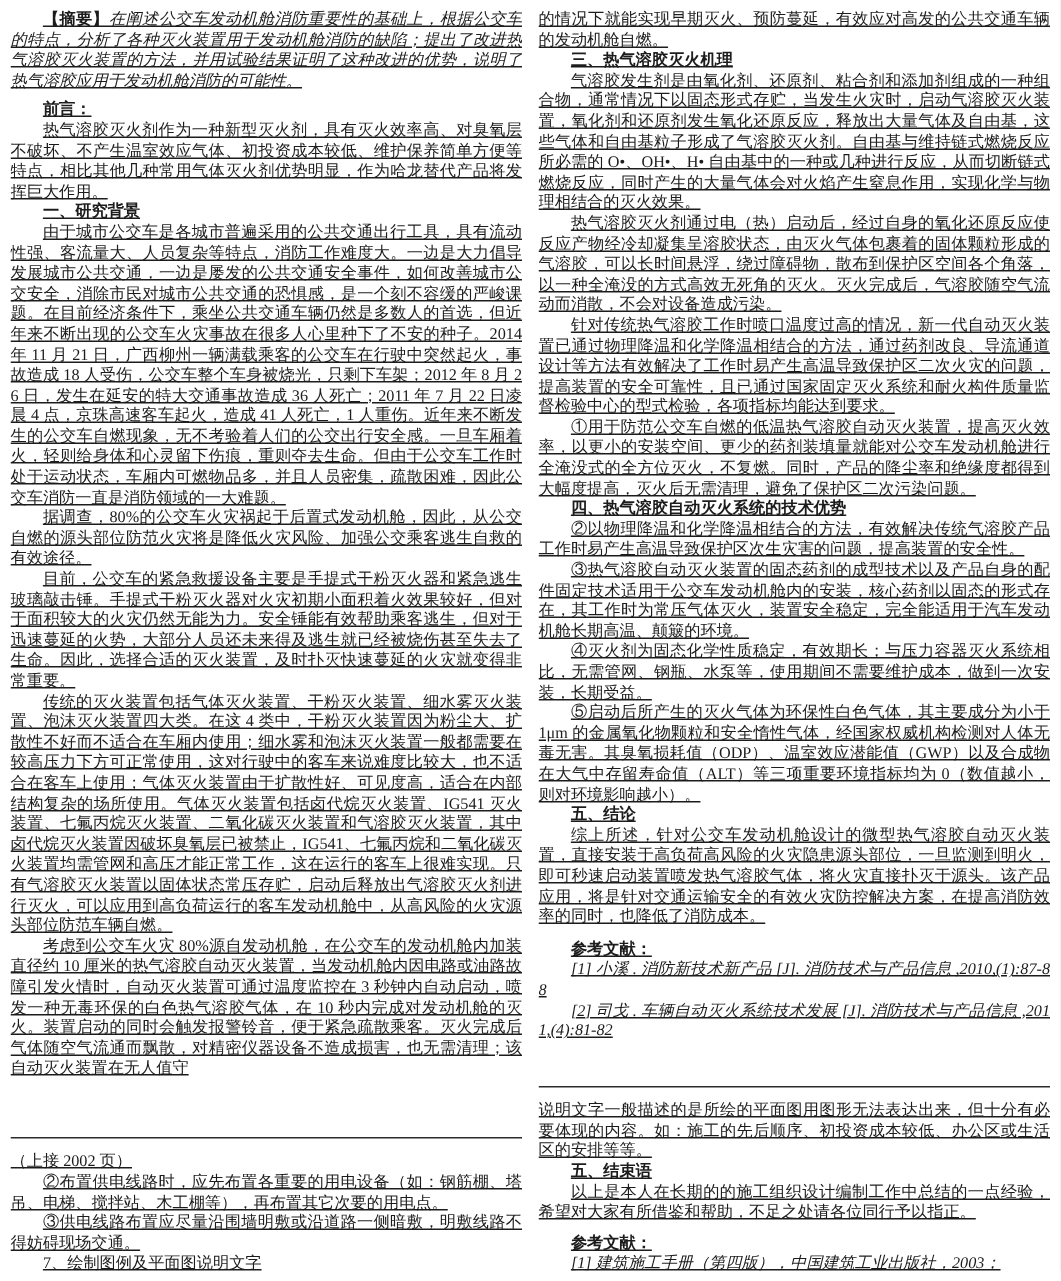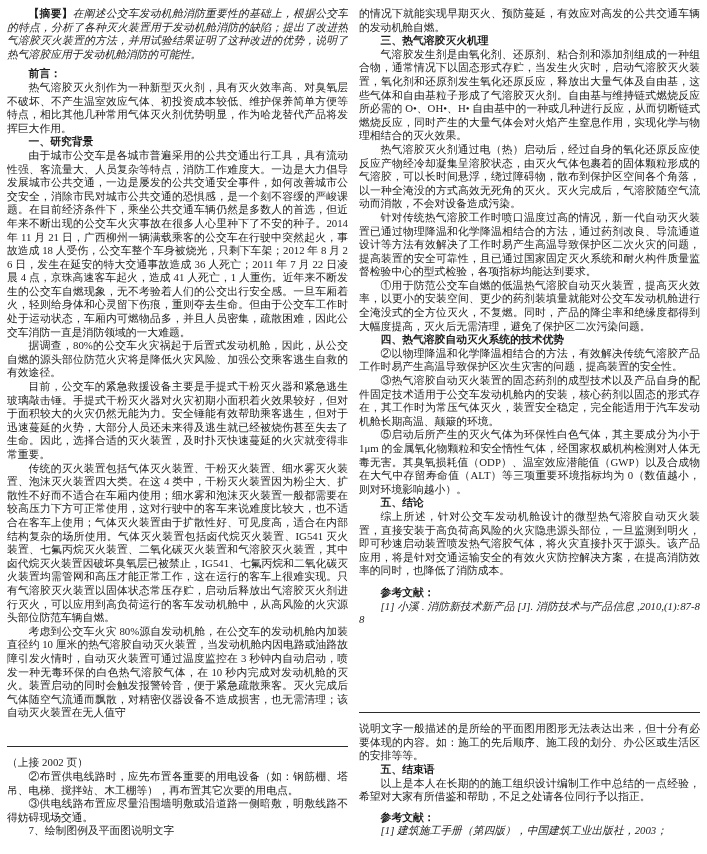--- a/index.html
+++ b/index.html
@@ -5,24 +5,25 @@
   html,body{margin:0;padding:0;background:#e8e8e8;}
   .sheet{
     position:relative;
     width:707px;height:854px;
     background:#ffffff;
     color:#1c1c1c;
     font-family:"Liberation Serif","DejaVu Serif",serif;
     overflow:hidden;
   }
   .col{
-    position:absolute;top:7px;bottom:16px;
+    position:absolute;top:7px;bottom:4px;
     display:flex;flex-direction:column;
     overflow:hidden;
     text-align:justify;
+    text-decoration:underline;
   }
   .col-left{left:7px;width:341px;}
   .col-right{left:359px;width:341px;}
   .blk{
     margin:0;
     font-size:10.8px;
     line-height:13.6px;
     text-indent:2em;
     word-break:break-all;
   }
@@ -71,30 +72,32 @@
     <div>
         <p class="blk para cont"><span class="txt">的情况下就能实现早期灭火、预防蔓延，有效应对高发的公共交通车辆的发动机舱自燃。</span></p>
         <p class="blk heading"><span class="txt">三、热气溶胶灭火机理</span></p>
         <p class="blk para"><span class="txt">气溶胶发生剂是由氧化剂、还原剂、粘合剂和添加剂组成的一种组合物，通常情况下以固态形式存贮，当发生火灾时，启动气溶胶灭火装置，氧化剂和还原剂发生氧化还原反应，释放出大量气体及自由基，这些气体和自由基粒子形成了气溶胶灭火剂。自由基与维持链式燃烧反应所必需的 O•、OH•、H• 自由基中的一种或几种进行反应，从而切断链式燃烧反应，同时产生的大量气体会对火焰产生窒息作用，实现化学与物理相结合的灭火效果。</span></p>
         <p class="blk para"><span class="txt">热气溶胶灭火剂通过电（热）启动后，经过自身的氧化还原反应使反应产物经冷却凝集呈溶胶状态，由灭火气体包裹着的固体颗粒形成的气溶胶，可以长时间悬浮，绕过障碍物，散布到保护区空间各个角落，以一种全淹没的方式高效无死角的灭火。灭火完成后，气溶胶随空气流动而消散，不会对设备造成污染。</span></p>
         <p class="blk para"><span class="txt">针对传统热气溶胶工作时喷口温度过高的情况，新一代自动灭火装置已通过物理降温和化学降温相结合的方法，通过药剂改良、导流通道设计等方法有效解决了工作时易产生高温导致保护区二次火灾的问题，提高装置的安全可靠性，且已通过国家固定灭火系统和耐火构件质量监督检验中心的型式检验，各项指标均能达到要求。</span></p>
         <p class="blk para"><span class="txt">①用于防范公交车自燃的低温热气溶胶自动灭火装置，提高灭火效率，以更小的安装空间、更少的药剂装填量就能对公交车发动机舱进行全淹没式的全方位灭火，不复燃。同时，产品的降尘率和绝缘度都得到大幅度提高，灭火后无需清理，避免了保护区二次污染问题。</span></p>
         <p class="blk heading"><span class="txt">四、热气溶胶自动灭火系统的技术优势</span></p>
         <p class="blk para"><span class="txt">②以物理降温和化学降温相结合的方法，有效解决传统气溶胶产品工作时易产生高温导致保护区次生灾害的问题，提高装置的安全性。</span></p>
         <p class="blk para"><span class="txt">③热气溶胶自动灭火装置的固态药剂的成型技术以及产品自身的配件固定技术适用于公交车发动机舱内的安装，核心药剂以固态的形式存在，其工作时为常压气体灭火，装置安全稳定，完全能适用于汽车发动机舱长期高温、颠簸的环境。</span></p>
+        <p class="blk para"><span class="txt">④灭火剂为固态化学性质稳定，有效期长；与压力容器灭火系统相比，无需管网、钢瓶、水泵等，使用期间不需要维护成本，做到一次安装，长期受益。</span></p>
         <p class="blk para"><span class="txt">⑤启动后所产生的灭火气体为环保性白色气体，其主要成分为小于 1μm 的金属氧化物颗粒和安全惰性气体，经国家权威机构检测对人体无毒无害。其臭氧损耗值（ODP）、温室效应潜能值（GWP）以及合成物在大气中存留寿命值（ALT）等三项重要环境指标均为 0（数值越小，则对环境影响越小）。</span></p>
         <p class="blk heading"><span class="txt">五、结论</span></p>
         <p class="blk para"><span class="txt">综上所述，针对公交车发动机舱设计的微型热气溶胶自动灭火装置，直接安装于高负荷高风险的火灾隐患源头部位，一旦监测到明火，即可秒速启动装置喷发热气溶胶气体，将火灾直接扑灭于源头。该产品应用，将是针对交通运输安全的有效火灾防控解决方案，在提高消防效率的同时，也降低了消防成本。</span></p>
         <p class="blk refhead" style="margin-top: 8px;"><span class="txt">参考文献：</span></p>
         <p class="blk ref"><span class="txt">[1] 小溪 . 消防新技术新产品 [J]. 消防技术与产品信息 ,2010,(1):87-88</span></p>
+        <p class="blk ref"><span class="txt">[2] 司戈 . 车辆自动灭火系统技术发展 [J]. 消防技术与产品信息 ,2011,(4):81-82</span></p>
       </div>
     <div class="bottom">
       <hr class="rule">
       <div>
-          <p class="blk para cont"><span class="txt">说明文字一般描述的是所绘的平面图用图形无法表达出来，但十分有必要体现的内容。如：施工的先后顺序、施工段的划分、办公区或生活区的安排等等。</span></p>
+          <p class="blk para cont"><span class="txt">说明文字一般描述的是所绘的平面图用图形无法表达出来，但十分有必要体现的内容。如：施工的先后顺序、初投资成本较低、办公区或生活区的安排等等。</span></p>
           <p class="blk heading"><span class="txt">五、结束语</span></p>
           <p class="blk para"><span class="txt">以上是本人在长期的的施工组织设计编制工作中总结的一点经验，希望对大家有所借鉴和帮助，不足之处请各位同行予以指正。</span></p>
           <p class="blk refhead" style="margin-top: 7px;"><span class="txt">参考文献：</span></p>
           <p class="blk ref"><span class="txt">[1] 建筑施工手册（第四版），中国建筑工业出版社，2003；</span></p>
         </div>
     </div>
   </div>
 
 </div>
 

